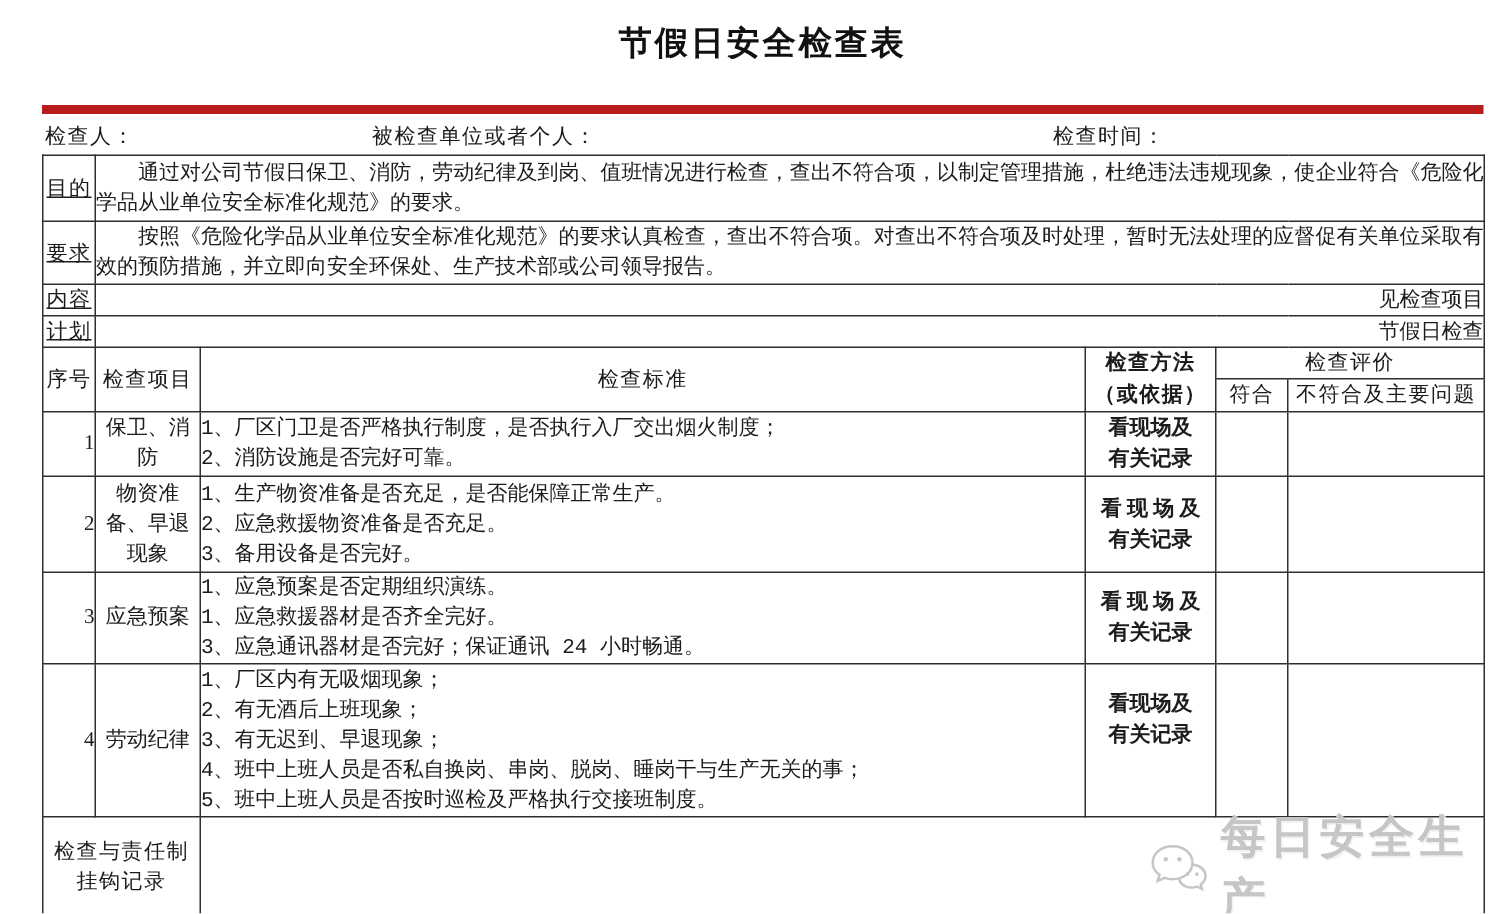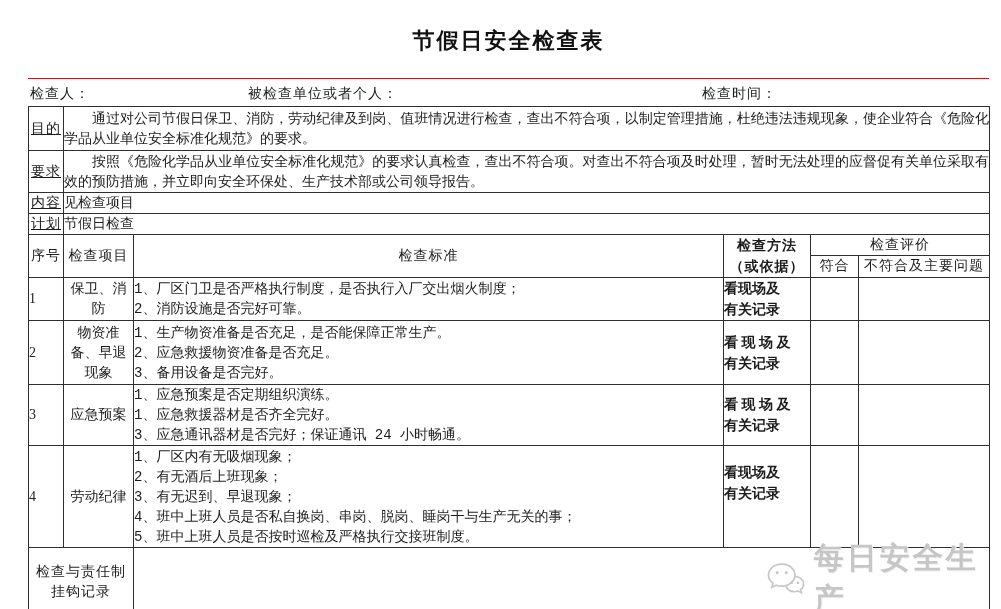--- a/index.html
+++ b/index.html
@@ -6,29 +6,29 @@
   .page{
     position:relative;
     width:1001px;height:609px;
     background:#ffffff;
     overflow:hidden;
     font-family:"Liberation Serif","DejaVu Serif",serif;
     color:#1c1c1c;
   }
   .sheet{position:absolute;left:28px;top:0;width:961px;}
   .title{
-    margin:12px;padding-top:14px;height:40px;
+    margin:0;padding-top:14px;height:40px;
     text-align:center;
     font-size:22px;font-weight:bold;letter-spacing:2px;
     color:#111;
   }
   .info-bar{
     position:relative;
-    margin-top:0;
-    border-top:1px solid #b91c1c;
+    margin-top:16px;
+    border-top:6px solid #b91c1c;
     height:27px;
     font-size:14px;
   }
   .info-bar span{position:absolute;top:6px;letter-spacing:1px;}
   .info-inspector{left:2px;}
   .info-inspected{left:220px;}
   .info-time{left:674px;}
 
   table.form{
     width:961px;
@@ -46,25 +46,25 @@
     text-align:center;
     letter-spacing:1px;
     text-decoration:underline;
   }
   td.para-cell{padding:2px 8px;}
   .para{
     text-indent:2em;
     line-height:20px;
     text-align:justify;
   }
-  td.center{text-align:left;}
+  td.center{text-align:right;}
   td.hdr{text-align:center;letter-spacing:1px;}
   td.std-cell{padding:0 0 0 10px;font-family:Liberation Mono, monospace;}
   .std-line{line-height:20px;white-space:nowrap;}
-  td.method-cell{}
+  td.method-cell{text-align:center;}
   .method-line{line-height:21px;font-weight:bold;}
   td.item-cell{text-align:center;padding:0 6px;line-height:20px;}
   td.footer-label{text-align:center;line-height:20px;letter-spacing:1px;}
   .watermark{
     position:absolute;
     left:766px;top:538px;
     display:flex;align-items:center;gap:8px;
     color:#c6c6c6;
   }
   .watermark .wm-text{

